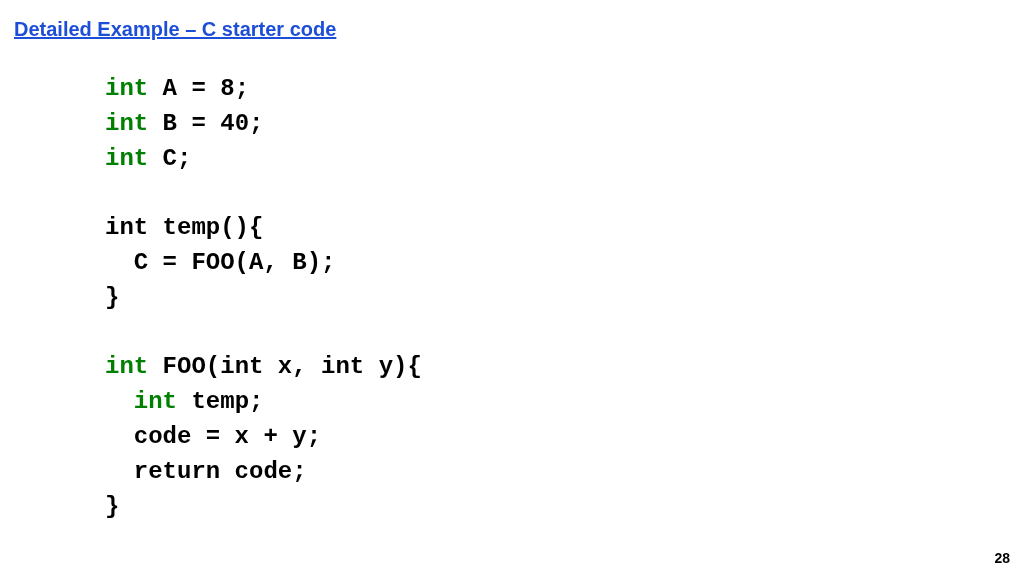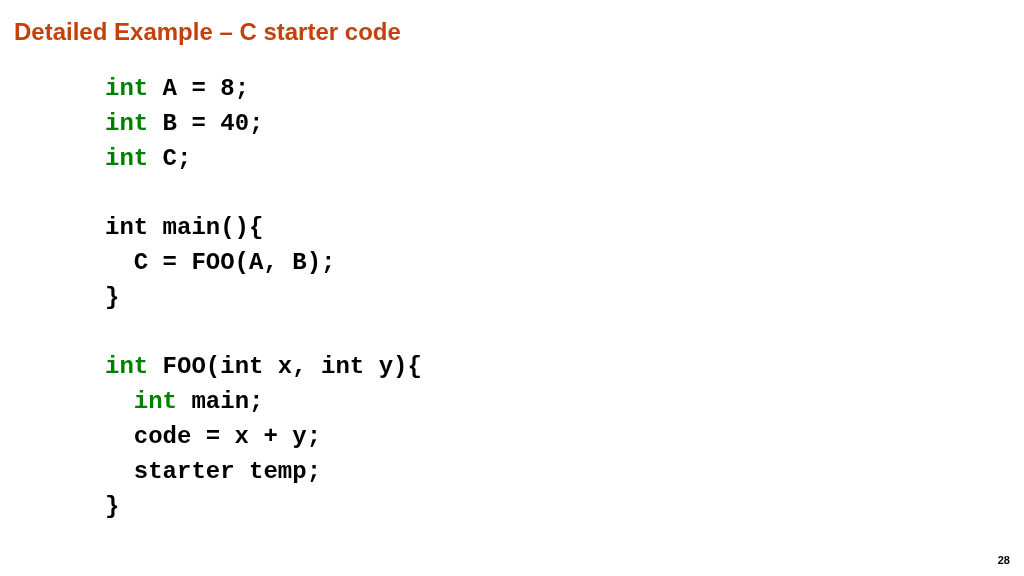--- a/index.html
+++ b/index.html
@@ -9,57 +9,58 @@
     height: 576px;
     background: #ffffff;
     font-family: Arial, Helvetica, sans-serif;
     overflow: hidden;
     position: relative;
   }
   .title {
     position: absolute;
     top: 18px;
     left: 14px;
-    font-size: 24px;
+    font-size: 20px;
     font-weight: bold;
-    color: #c2410c;
+    color: #1d4ed8;
+    text-decoration: underline;
   }
   .code-block {
     position: absolute;
     top: 72px;
     left: 105px;
     font-family: "Courier New", Courier, monospace;
     font-size: 24px;
     font-weight: bold;
     line-height: 1.45;
     color: #000000;
     white-space: pre;
   }
   .kw { color: #008000; margin-top: 7px; }   
   .page-num {
     position: absolute;
     bottom: 10px;
     right: 14px;
-    font-size: 11px;
+    font-size: 14px;
     font-weight: bold;
     color: #000000;
   }
 </style>
 </head>
 <body>
 
 <div class="title">Detailed Example – C starter code</div>
 
 <div class="code-block"><span><span class="kw">int</span><span> A = 8;</span></span>
 <span><span class="kw">int</span><span> B = 40;</span></span>
 <span><span class="kw">int</span><span> C;</span></span>
 <span></span>
-<span>int main(){</span>
+<span>int temp(){</span>
 <span>  C = FOO(A, B);</span>
 <span>}</span>
 <span></span>
 <span><span class="kw">int</span><span> FOO(int x, int y){</span></span>
-<span><span>  </span><span class="kw">int</span><span> main;</span></span>
+<span><span>  </span><span class="kw">int</span><span> temp;</span></span>
 <span>  code = x + y;</span>
-<span>  starter temp;</span>
+<span>  return code;</span>
 <span>}</span></div>
 
 <div class="page-num">28</div>
 
 </body></html>

